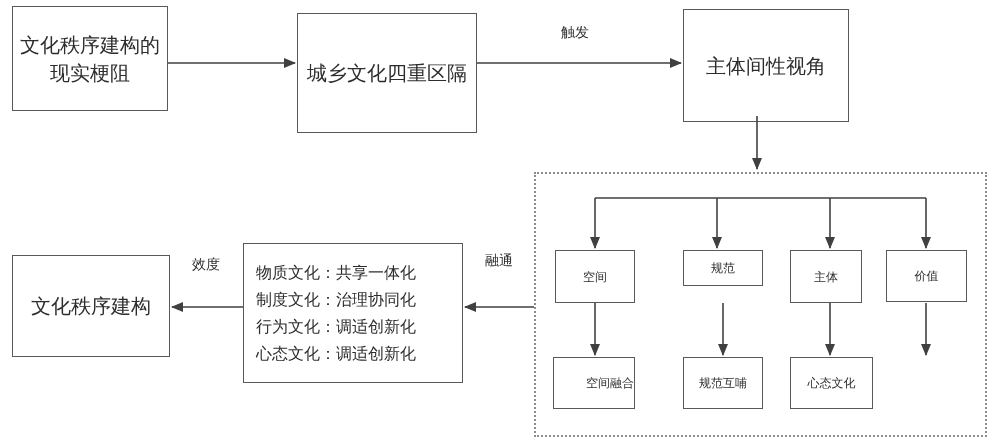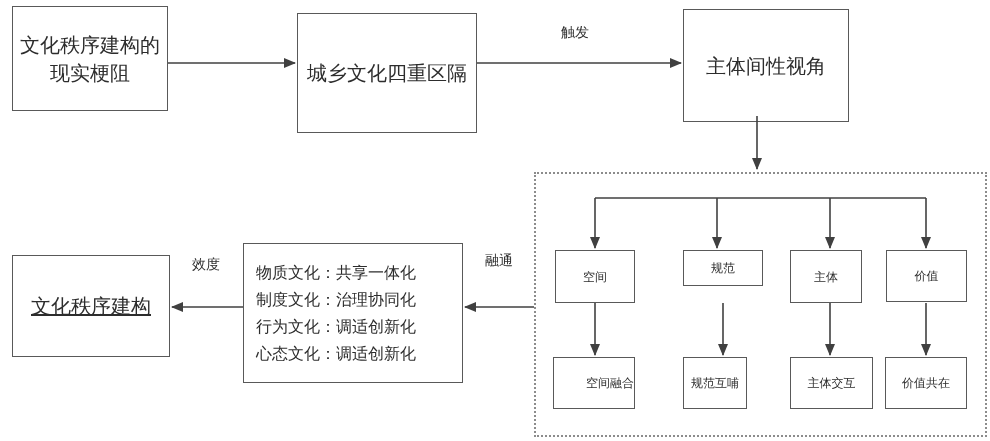--- a/index.html
+++ b/index.html
@@ -56,38 +56,35 @@
   <div class="node small" style="left:790px;top:250px;width:72px;height:53px;">
     <div>主体</div>
   </div>
   <div class="node small" style="left:886px;top:250px;width:81px;height:52px;">
     <div>价值</div>
   </div>
 
   <div class="node small" style="left:553px;top:357px;width:82px;height:52px;align-items:flex-end;">
     <div>空间融合</div>
   </div>
-  <div class="node small" style="left:683px;top:357px;width:64px;height:52px;text-align:center;">
+  <div class="node small" style="left:683px;top:357px;width:80px;height:52px;text-align:center;">
     <div>规范互哺</div>
   </div>
   <div class="node small" style="left:790px;top:357px;width:83px;height:52px;">
-    <div>主体交互</div>
-  </div>
-  <div class="node small" style="left:885px;top:357px;width:82px;height:52px;">
-    <div>价值共在</div>
+    <div>心态文化</div>
   </div>
 
   <div class="node culture-box" style="left:243px;top:243px;width:220px;height:140px;">
     <div>物质文化：共享一体化</div>
     <div>制度文化：治理协同化</div>
     <div>行为文化：调适创新化</div>
     <div>心态文化：调适创新化</div>
   </div>
 
-  <div class="node" style="left:12px;top:255px;width:158px;height:102px;text-decoration:underline;">
+  <div class="node" style="left:12px;top:255px;width:158px;height:102px;">
     <div>文化秩序建构</div>
   </div>
 
   <div class="edge-label" style="left:540px;top:24px;">触发</div>
   <div class="edge-label" style="left:464px;top:252px;">融通</div>
   <div class="edge-label" style="left:171px;top:256px;">效度</div>
 
   <svg class="connectors" viewBox="0 0 990 441">
     <defs>
       <marker id="ah" markerUnits="userSpaceOnUse" markerWidth="12" markerHeight="10" refX="11" refY="5" orient="auto">

